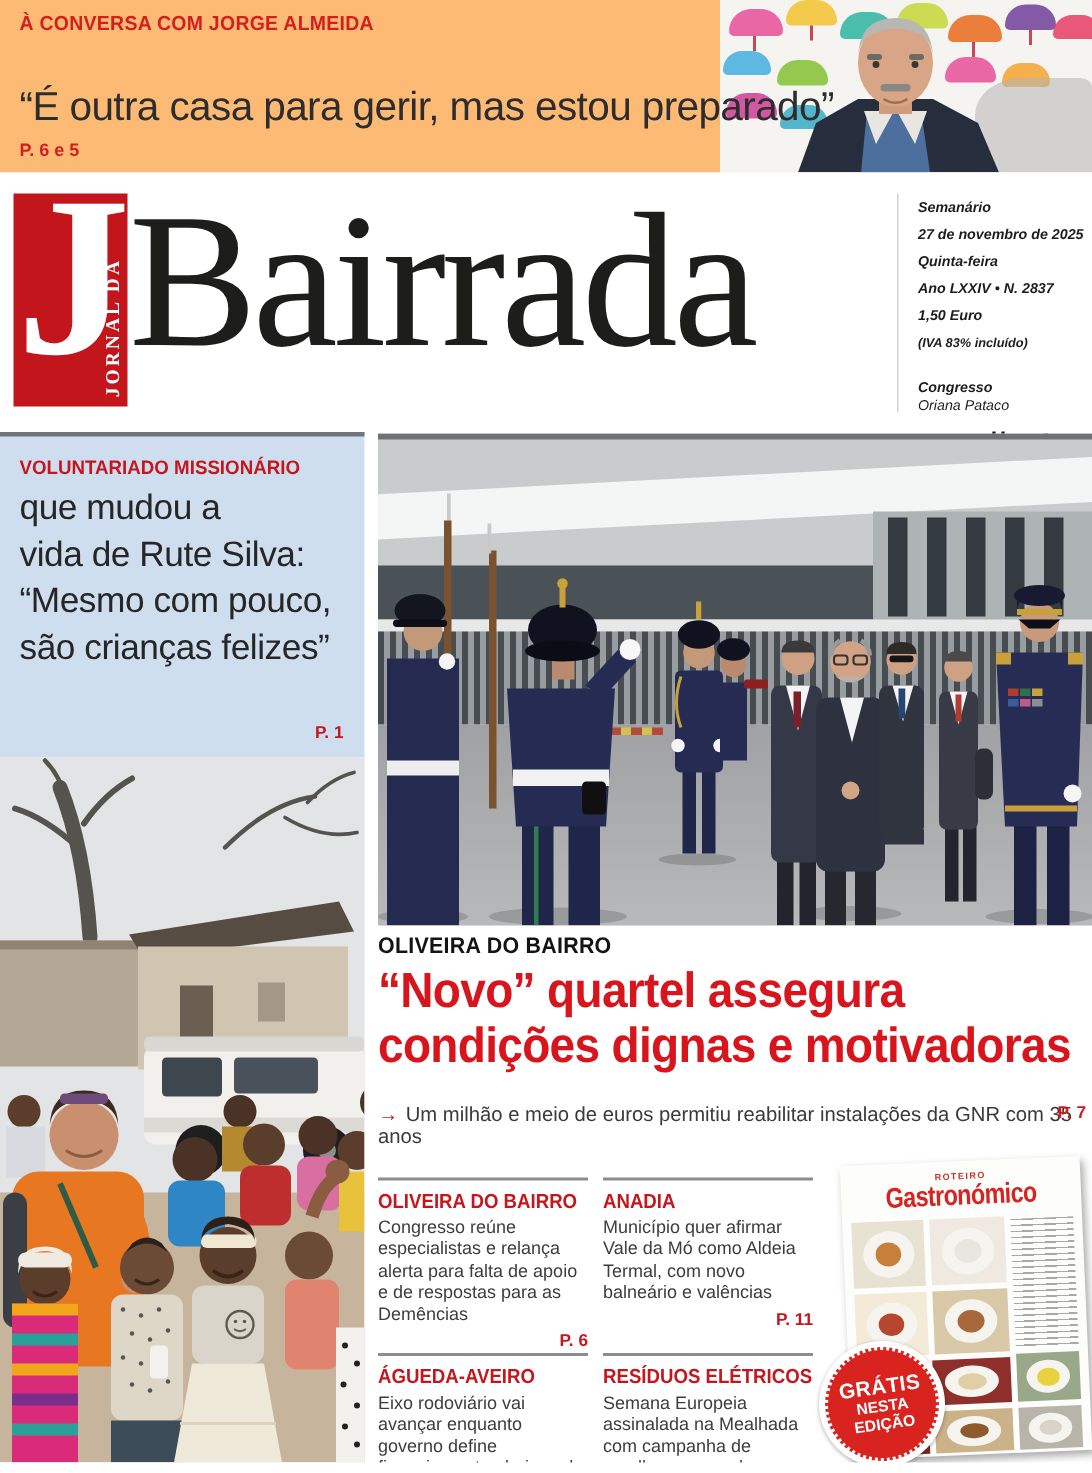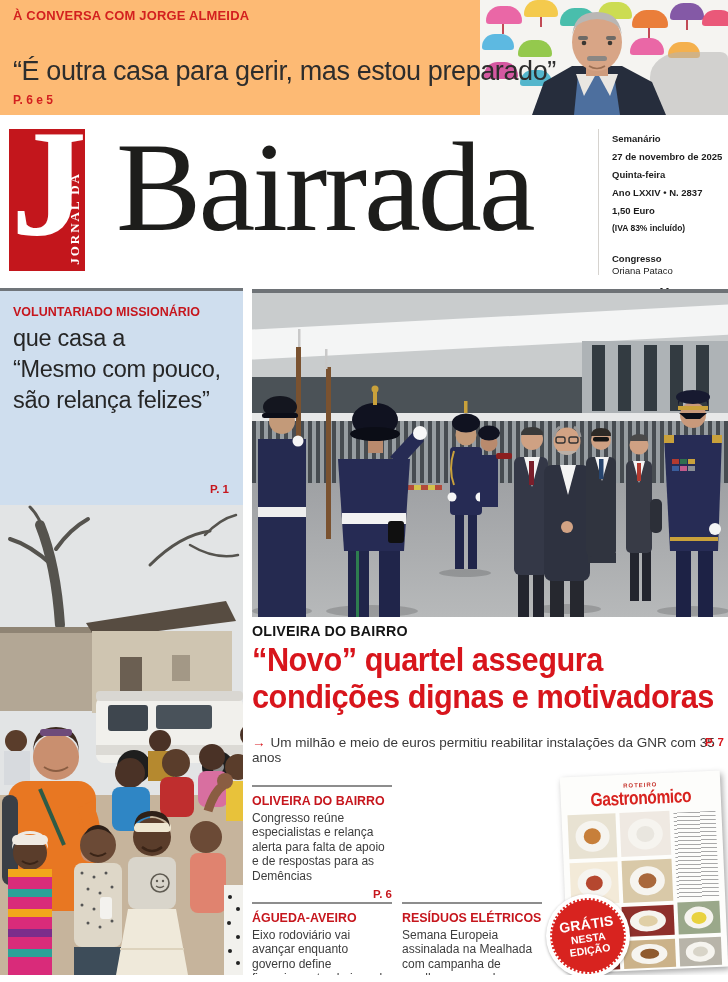--- a/index.html
+++ b/index.html
@@ -25,24 +25,24 @@
   
   .masthead{left:0;top:115px;width:728px;height:173px;background:#fff;}
   .logo-block{position:absolute;left:9px;top:14px;width:76px;height:142px;background:#c3161c;}
   .logo-j{position:absolute;left:2px;top:-28px;width:58px;color:#fff;
           font-family:"Liberation Serif",serif;font-size:152px;font-weight:bold;line-height:1.1;}
   .logo-vert{position:absolute;right:2px;bottom:6px;color:#fff;font-family:"Liberation Serif",serif;
              font-size:13px;font-weight:bold;letter-spacing:2px;writing-mode:vertical-rl;
              transform:rotate(180deg);}
   .paper-title{position:absolute;left:86px;top:-24px;margin:0;color:#1d1d1b;
                font-family:"Liberation Serif",serif;font-size:128px;font-weight:normal;
-               letter-spacing:-3px;line-height:1.5;padding-left:30px;}
+               letter-spacing:-3px;line-height:1.5;}
   .mast-divider{position:absolute;left:598px;top:14px;width:1px;height:146px;background:#d6d3cf;}
   .info-col{position:absolute;left:612px;top:18px;width:112px;color:#1c1c1c;}
-  .info-col div{margin-bottom:7px;}
+  .info-col div{margin-bottom:7px;font-style:italic;}
   .inf-b{font-size:9.5px;font-weight:bold;}
   .inf-s{font-size:8.5px;font-weight:bold;}
   .inf-n{font-size:9.5px;}
   .inf-web{font-size:16px;font-weight:bold;letter-spacing:1.5px;margin-top:10px;}
   .inf-gap{height:6px;}
 
   
   .left-box{left:0;top:288px;width:243px;height:217px;background:#cfdeee;border-top:3px solid #70757a;
             box-sizing:border-box;}
   .left-kicker{left:13px;top:13px;font-size:13px;font-weight:800;color:#c6161d;
@@ -179,23 +179,24 @@
       <div class="inf-gap"></div>
       <div class="inf-b" style="margin-bottom:1px;">Congresso</div>
       <div class="inf-n">Oriana Pataco</div>
       <div class="inf-web">www.jb.pt</div>
     </div>
   </section>
 
   <aside class="abs left-box">
     <div class="abs left-kicker">VOLUNTARIADO MISSIONÁRIO</div>
     <div class="abs left-head">
-      <span style="display:block">que casa a</span>
+      <span style="display:block">que mudou a</span>
+      <span style="display:block">vida de Rute Silva:</span>
       <span style="display:block">“Mesmo com pouco,</span>
-      <span style="display:block">são relança felizes”</span>
+      <span style="display:block">são crianças felizes”</span>
     </div>
     <div class="abs left-pref">P. 1</div>
   </aside>
 
   <div class="abs left-photo">
     <svg width="243" height="470" viewBox="0 0 243 470">
       <rect width="243" height="470" fill="#e2e4e5"></rect>
       <rect y="290" width="243" height="180" fill="#c6b49c"></rect>
 
       <g stroke="#55534e" fill="none" stroke-linecap="round">
@@ -470,20 +471,25 @@
     </h2>
     <div class="abs main-sub">
       <span class="arr">→</span><span>Um milhão e meio de euros permitiu reabilitar instalações da GNR com 35 anos</span>
       <span class="pref">P. 7</span>
     </div>
 
     <div class="abs brief b1">
       <div class="brief-kicker">OLIVEIRA DO BAIRRO</div>
       <div class="brief-text">Congresso reúne especialistas e relança alerta para falta de apoio e de respostas para as Demências</div>
       <div class="brief-pref">P. 6</div>
+    </div>
+    <div class="abs brief b2">
+      <div class="brief-kicker">ANADIA</div>
+      <div class="brief-text">Município quer afirmar Vale da Mó como Aldeia Termal, com novo balneário e valências</div>
+      <div class="brief-pref">P. 11</div>
     </div>
     <div class="abs brief b3">
       <div class="brief-kicker">ÁGUEDA-AVEIRO</div>
       <div class="brief-text">Eixo rodoviário vai avançar enquanto governo define financiamento plurianual</div>
 
     </div>
     <div class="abs brief b4">
       <div class="brief-kicker">RESÍDUOS ELÉTRICOS</div>
       <div class="brief-text">Semana Europeia assinalada na Mealhada com campanha de recolha nas escolas e no estaleiro</div>
 

